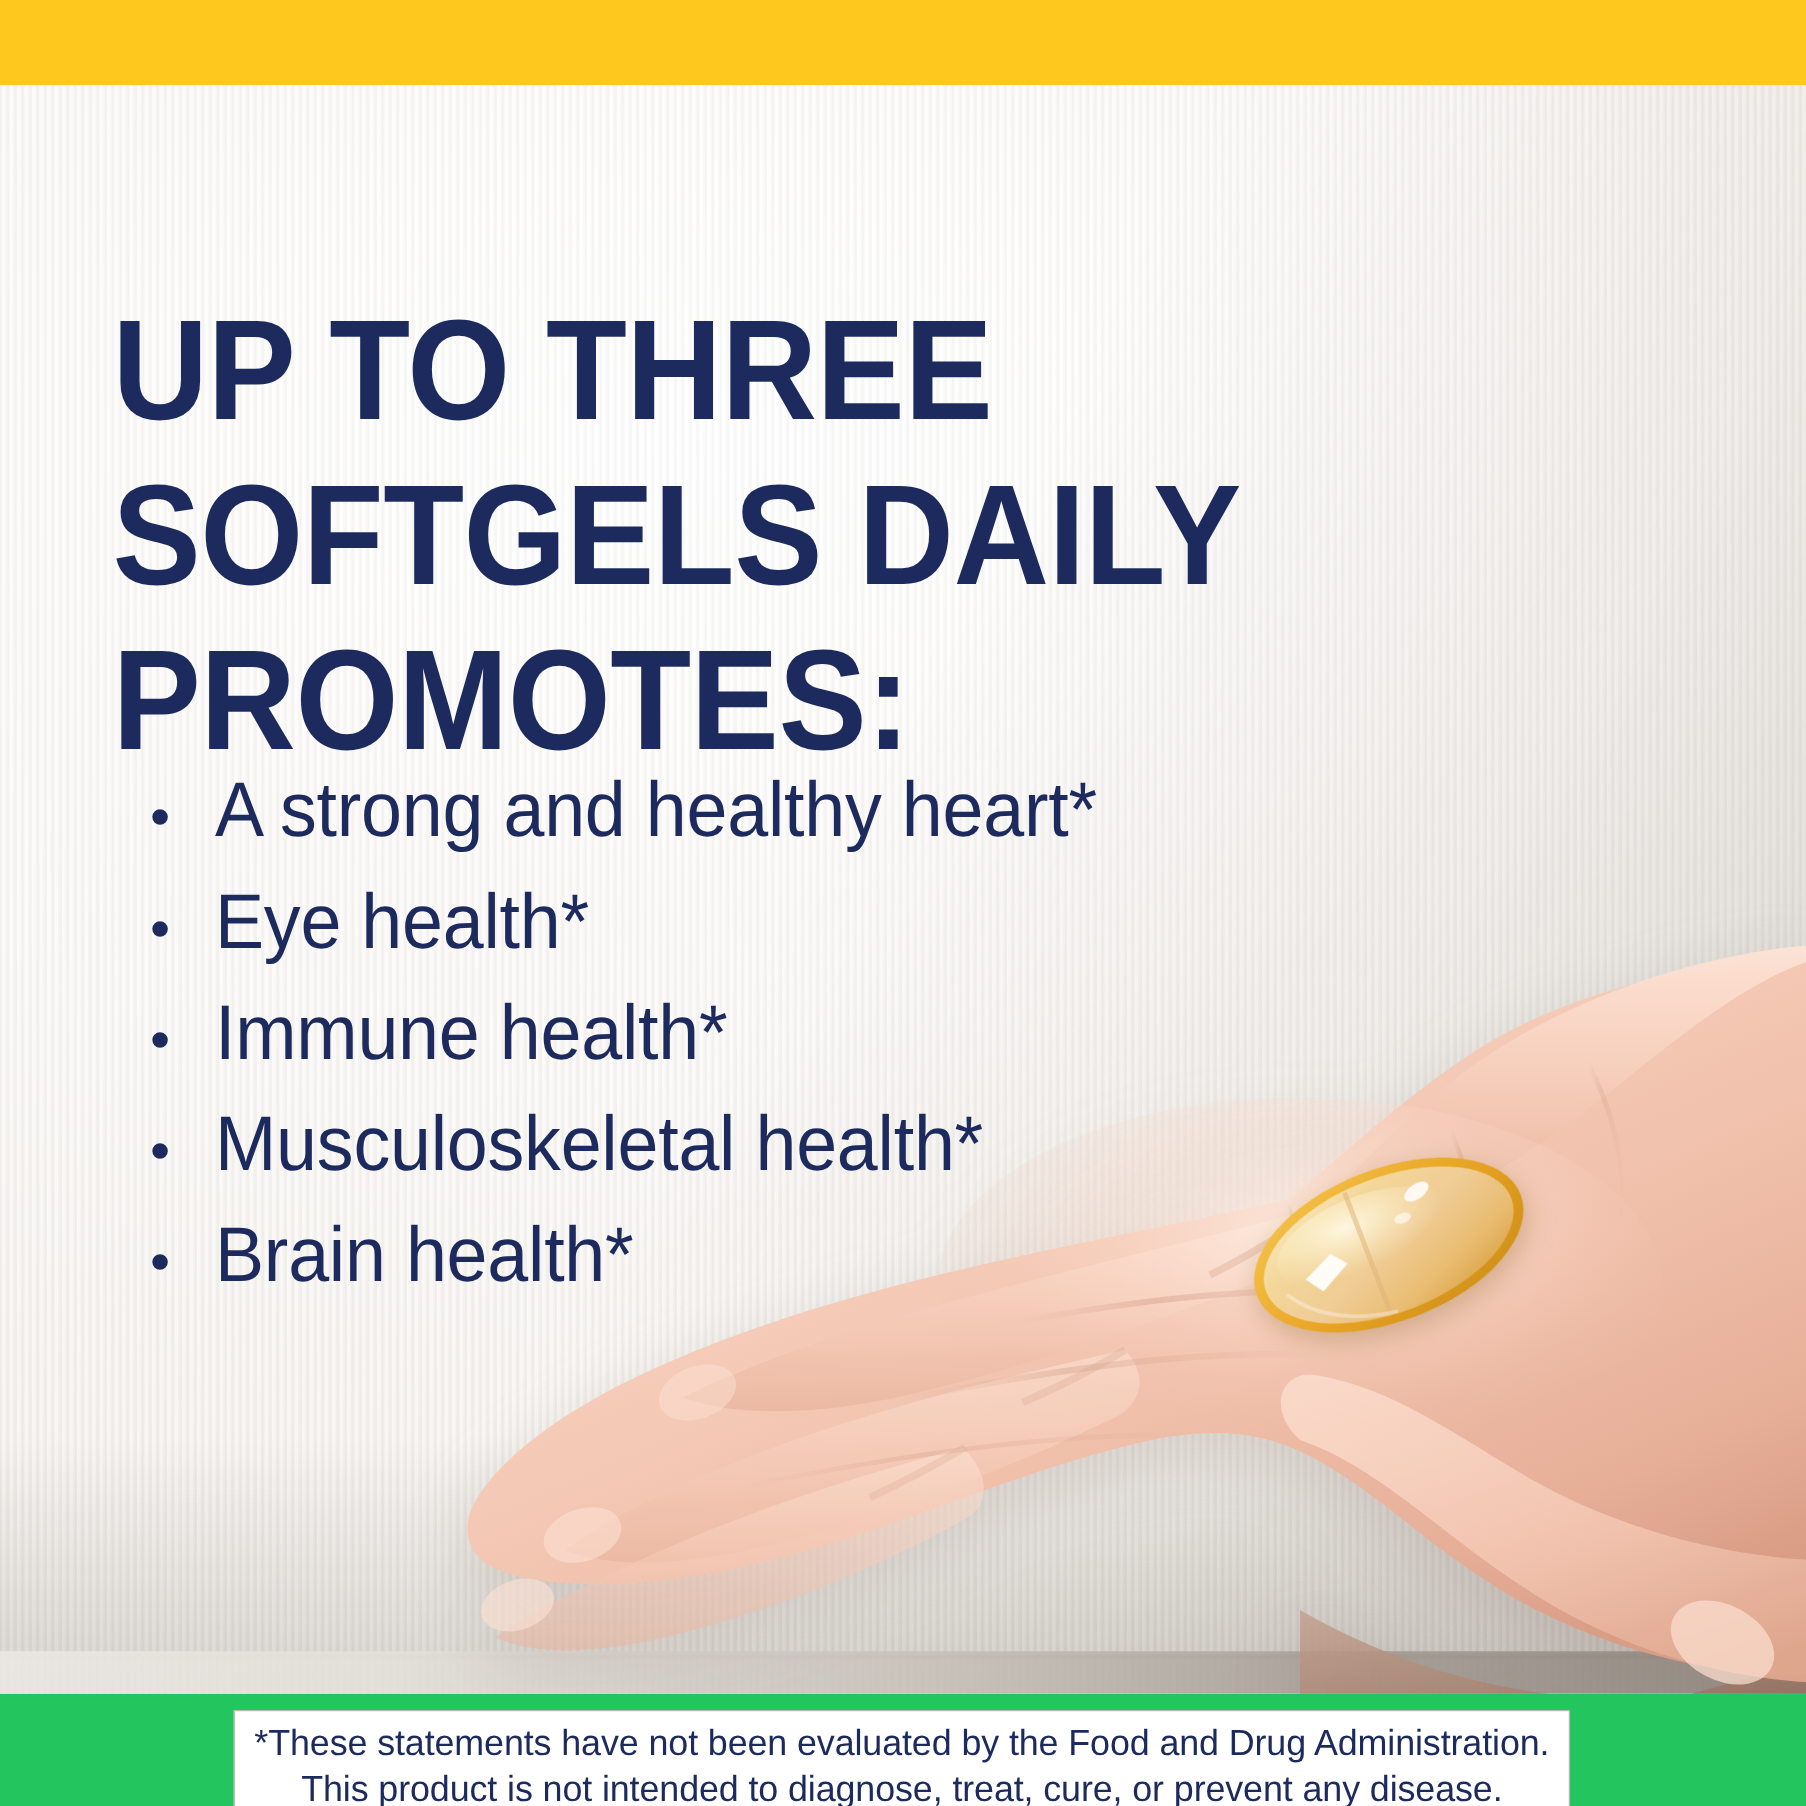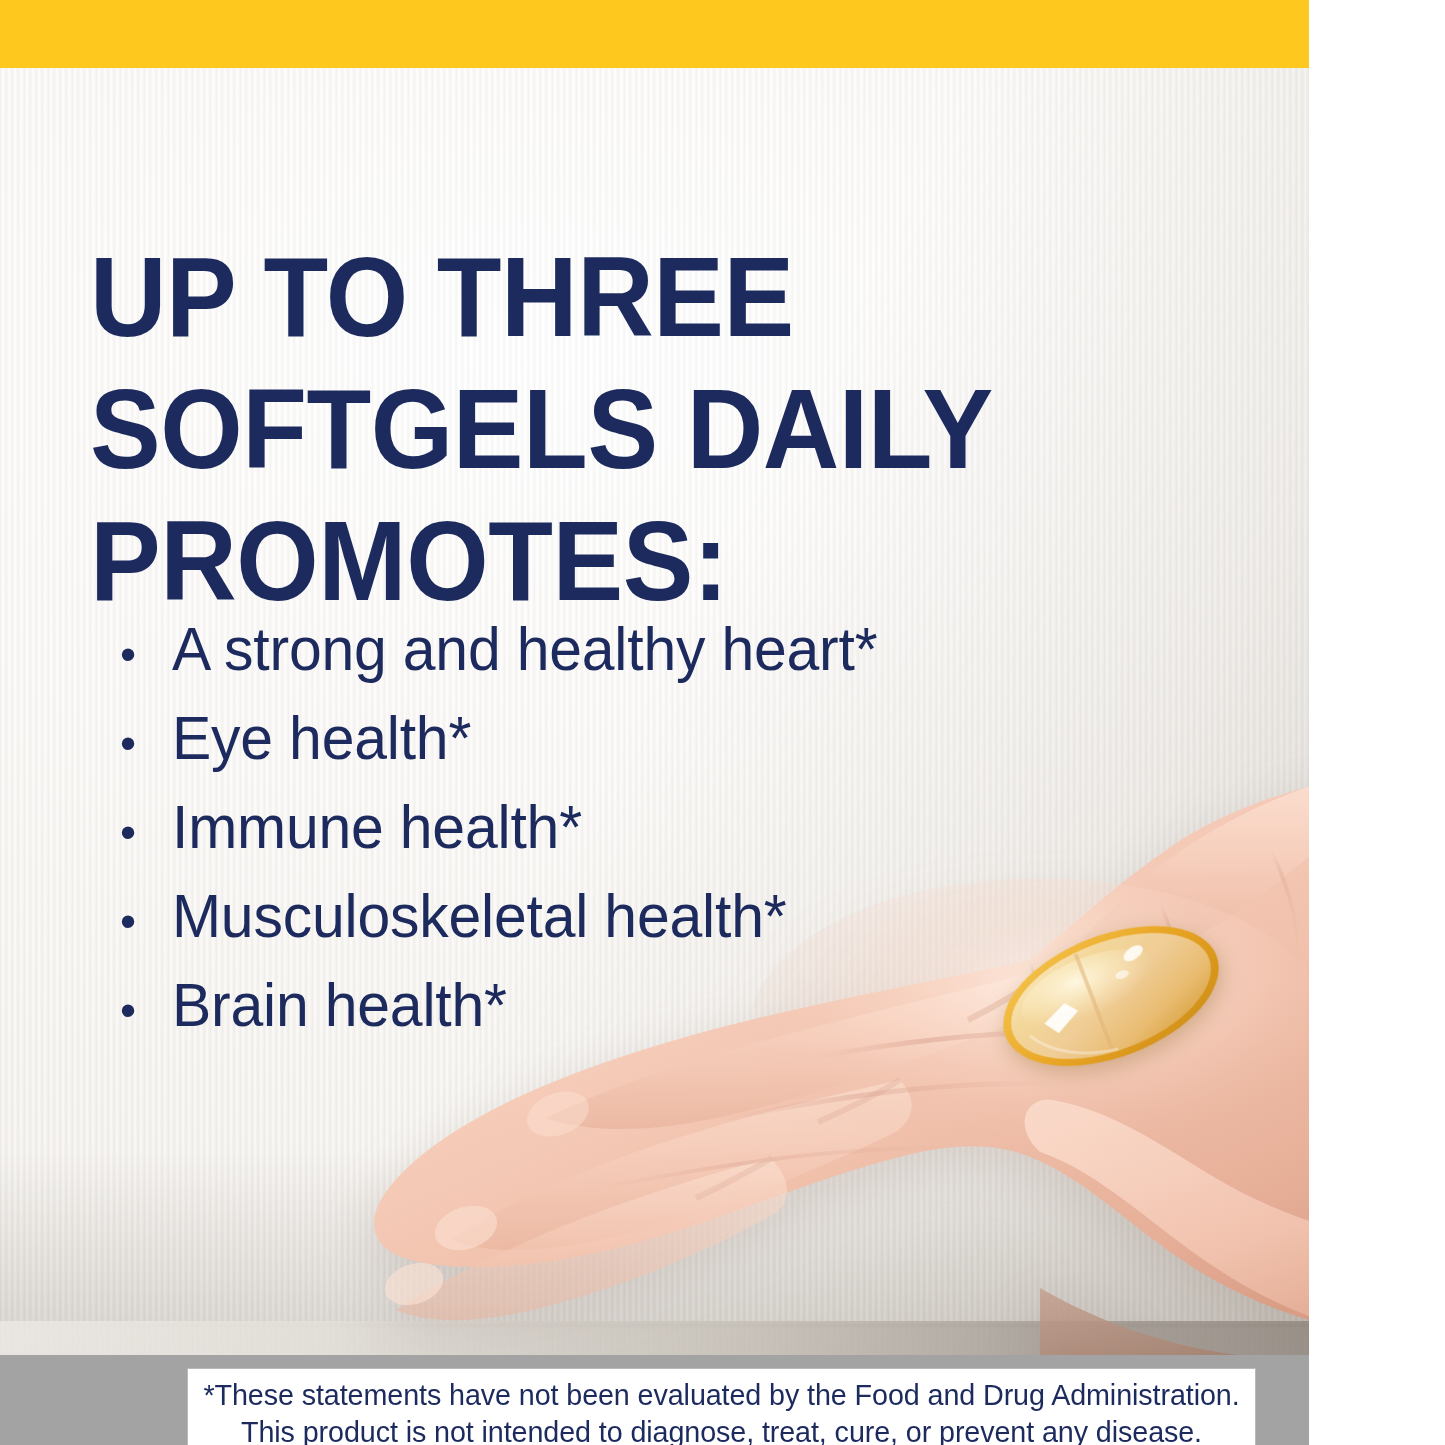--- a/index.html
+++ b/index.html
@@ -7,24 +7,24 @@
     padding: 0;
     background: #ffffff;
   }
   body {
     font-family: "Liberation Sans", sans-serif;
     -webkit-font-smoothing: antialiased;
   }
 
   #stage {
     position: relative;
-    width: 1309px;
+    width: 1445px;
     height: 1445px;
     overflow: hidden;
-    background: #a3a3a3;
+    background: #22c55e;
   }
 
   
   .top-bar {
     position: absolute;
     left: 0; top: 0;
     width: 1445px;
     height: 68px;
     background: #FFC81E;
   }

